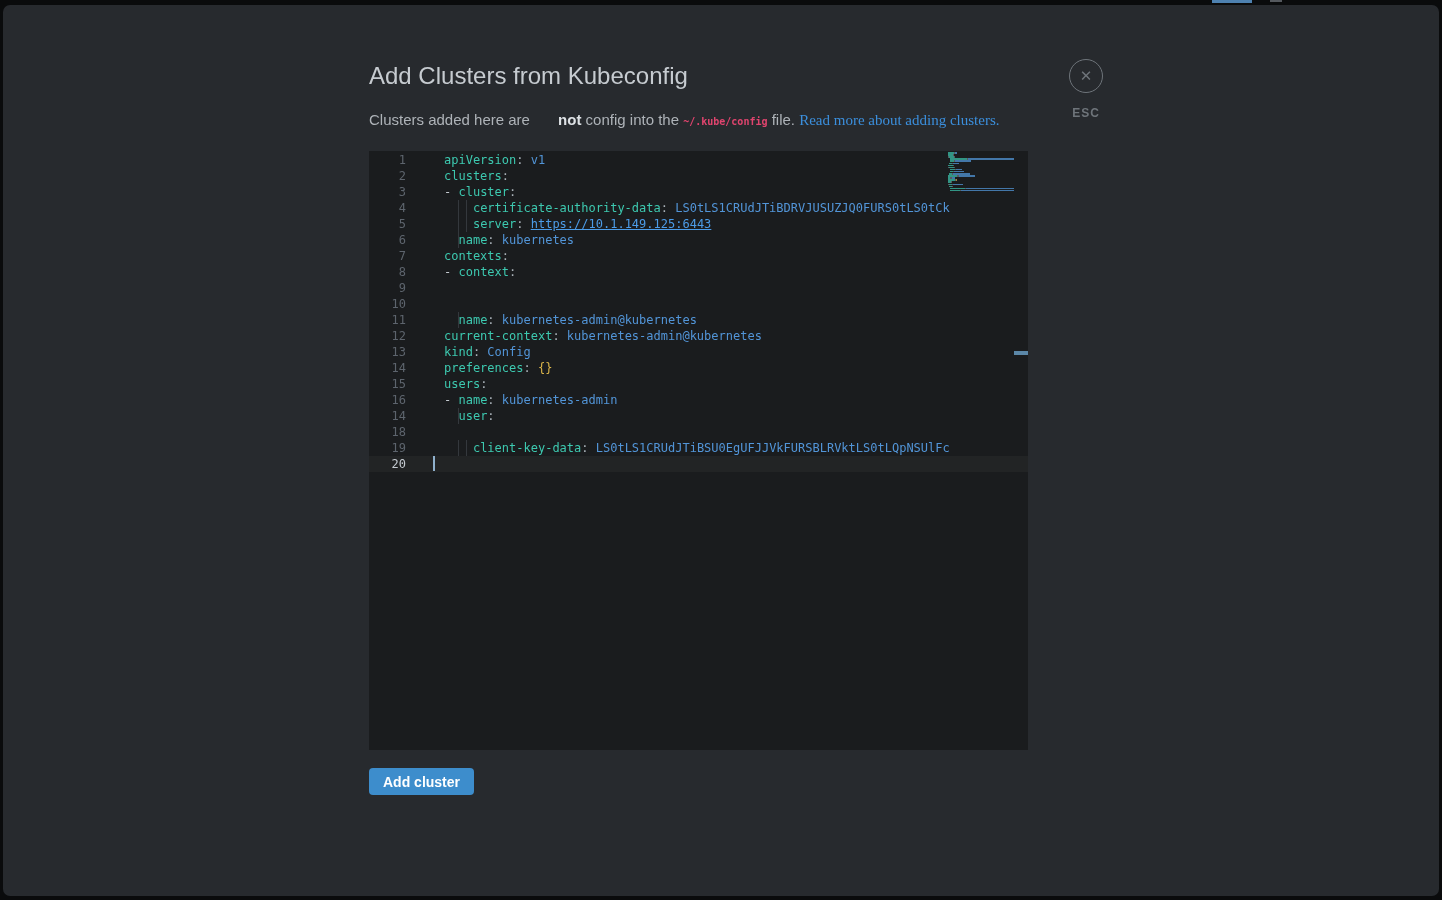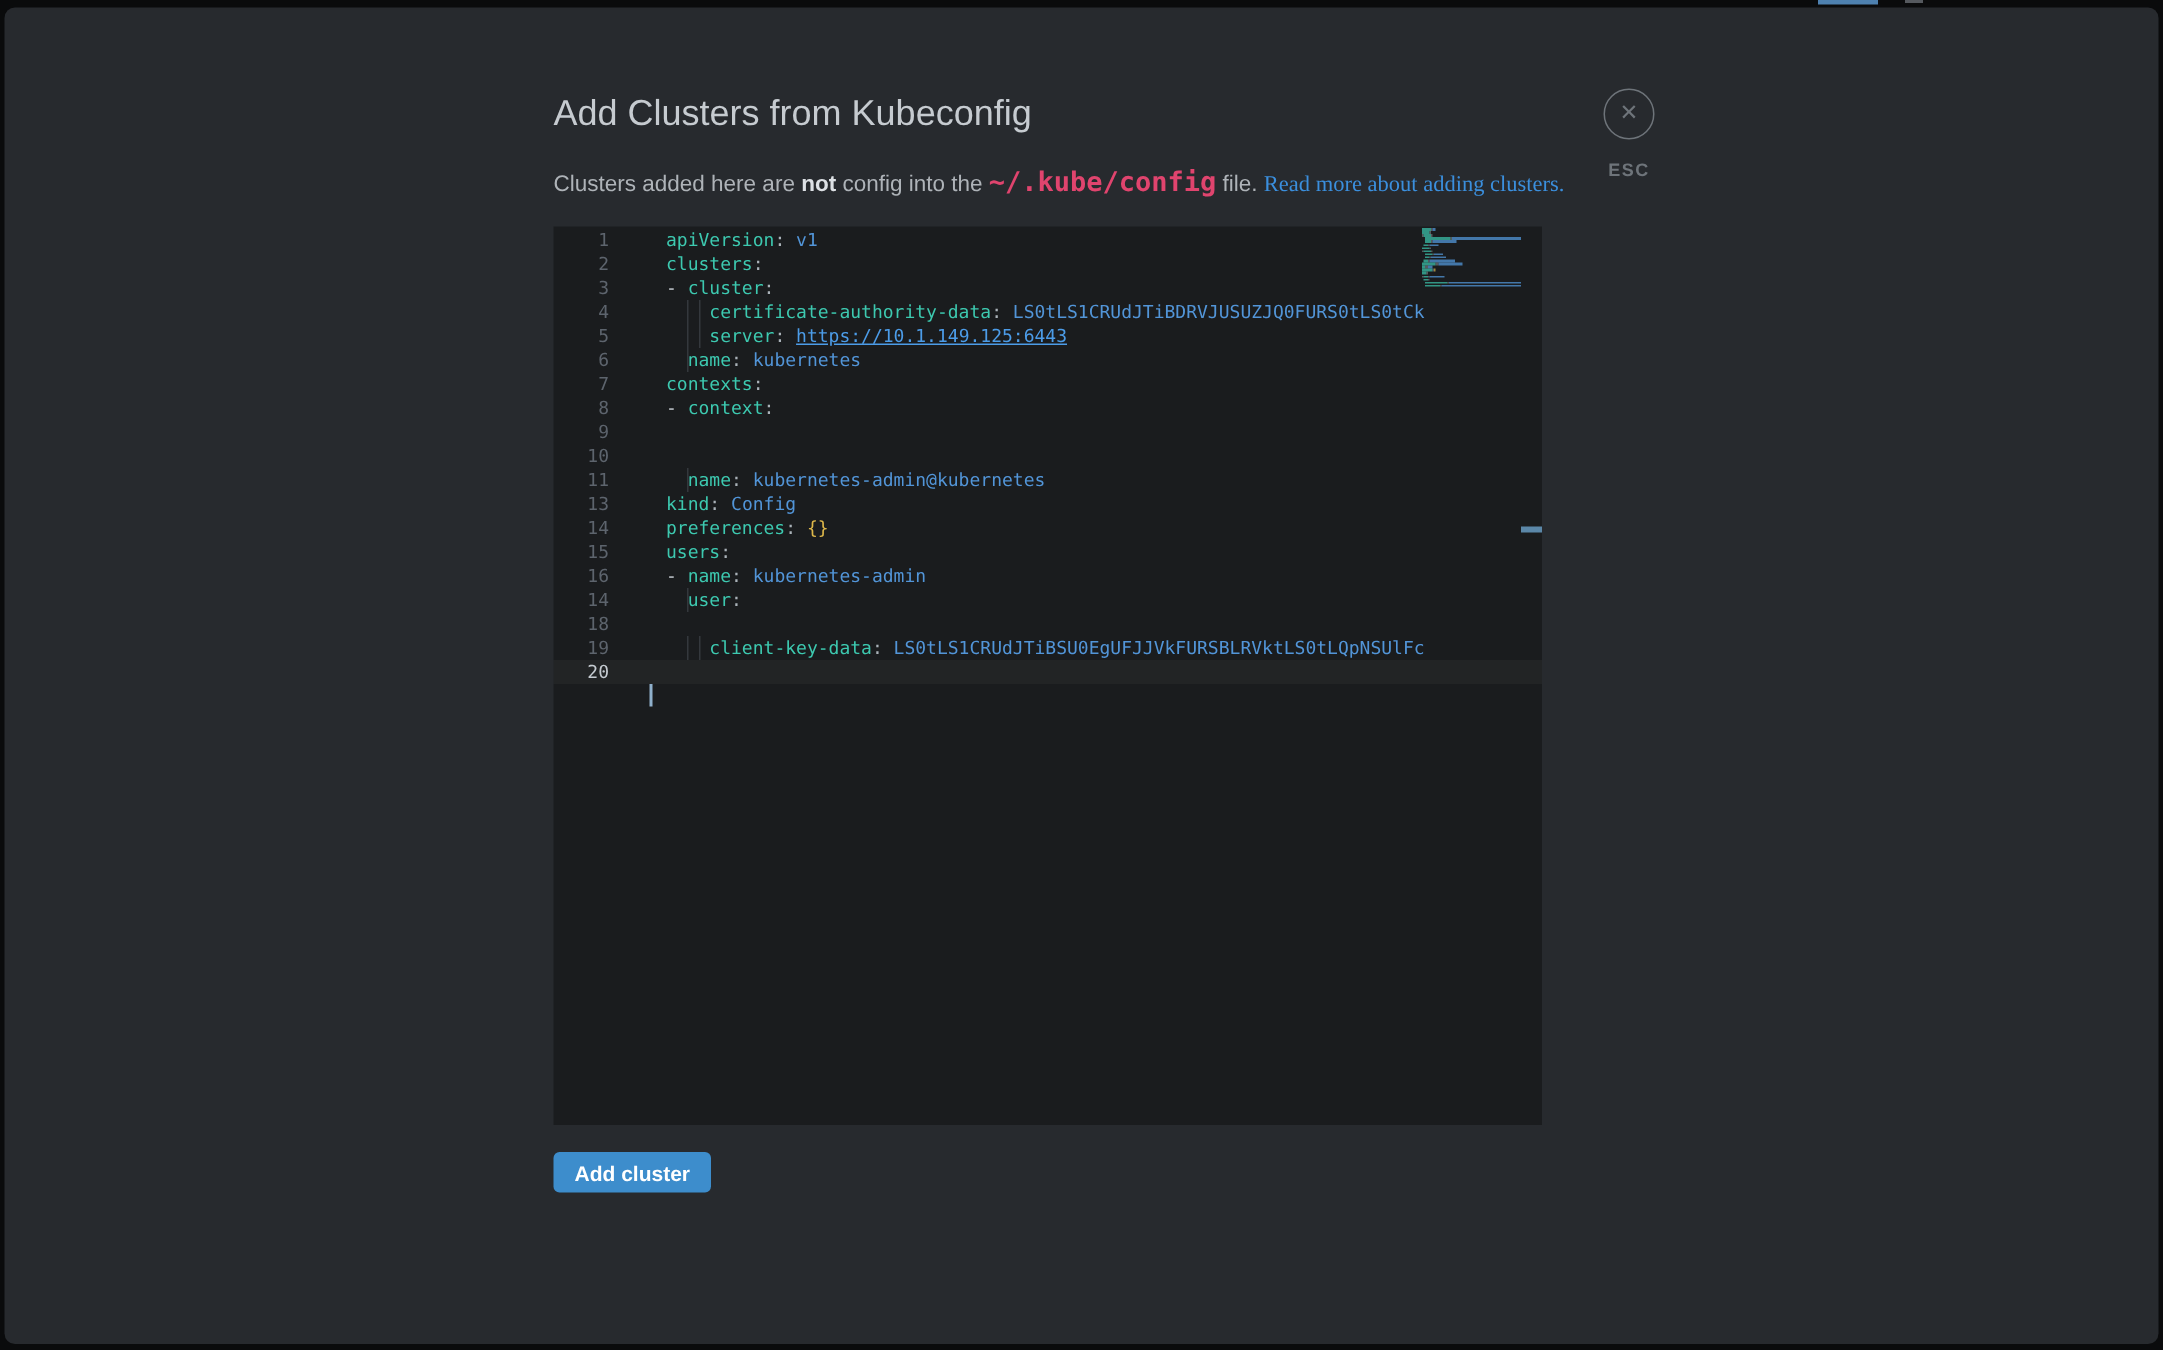--- a/index.html
+++ b/index.html
@@ -19,23 +19,23 @@
 
   .title {
     position:absolute; left:366px; top:57px; margin:0;
     font-size:24px; font-weight:400; color:var(--title-text,#c6cbd0);
   }
 
   .subtitle {
     position:absolute; left:366px; top:106px; margin:0; width:720px;
     font-size:15px; color:var(--body-text,#aeb3b8);
   }
-  .subtitle b { color:var(--bold-text,#dde1e5); font-weight:bold; }
+  .subtitle b { color:var(--bold-text,#dde1e5); font-weight:bold;margin-left:24px; }
   .subtitle code {
-    font-family:"DejaVu Sans Mono", monospace; font-size:18px;
+    font-family:"DejaVu Sans Mono", monospace; font-size:10px;
     color:var(--inline-code,#e0446e); font-weight:bold;
   }
   .subtitle a { color:var(--link,#3b8fdd); text-decoration:none; cursor:pointer;font-family:Liberation Serif, serif; }
 
   .close-group { position:absolute; left:1052px; top:54px; width:62px; text-align:center; }
   .close-btn {
     width:34px; height:34px; border-radius:50%; display:block; margin:0 auto;
     border:1.5px solid var(--esc,#6e747a); background:transparent; padding:0;
     color:var(--esc,#6e747a); font-size:15px; line-height:30px; text-align:center; cursor:pointer;
   }
@@ -109,20 +109,21 @@
         <div class="code-line"><div class="gutter-cell">2</div><div class="code-text"><span class="tok-key">clusters</span><span class="tok-punct">:</span></div></div>
         <div class="code-line"><div class="gutter-cell">3</div><div class="code-text"><span class="tok-dash">- </span><span class="tok-key">cluster</span><span class="tok-punct">:</span></div></div>
         <div class="code-line"><div class="gutter-cell">4</div><div class="code-text"><span class="guide" style="left: 14px;"></span><span class="guide" style="left: 22px;"></span><span class="tok-ws">    </span><span class="tok-key">certificate-authority-data</span><span class="tok-punct">: </span><span class="tok-value">LS0tLS1CRUdJTiBDRVJUSUZJQ0FURS0tLS0tCk</span></div></div>
         <div class="code-line"><div class="gutter-cell">5</div><div class="code-text"><span class="guide" style="left: 14px;"></span><span class="guide" style="left: 22px;"></span><span class="tok-ws">    </span><span class="tok-key">server</span><span class="tok-punct">: </span><span class="tok-link">https://10.1.149.125:6443</span></div></div>
         <div class="code-line"><div class="gutter-cell">6</div><div class="code-text"><span class="guide" style="left: 14px;"></span><span class="tok-ws">  </span><span class="tok-key">name</span><span class="tok-punct">: </span><span class="tok-value">kubernetes</span></div></div>
         <div class="code-line"><div class="gutter-cell">7</div><div class="code-text"><span class="tok-key">contexts</span><span class="tok-punct">:</span></div></div>
         <div class="code-line"><div class="gutter-cell">8</div><div class="code-text"><span class="tok-dash">- </span><span class="tok-key">context</span><span class="tok-punct">:</span></div></div>
         <div class="code-line"><div class="gutter-cell">9</div></div>
         <div class="code-line"><div class="gutter-cell">10</div></div>
         <div class="code-line"><div class="gutter-cell">11</div><div class="code-text"><span class="guide" style="left: 14px;"></span><span class="tok-ws">  </span><span class="tok-key">name</span><span class="tok-punct">: </span><span class="tok-value">kubernetes-admin@kubernetes</span></div></div>
+        <div class="code-line"><div class="gutter-cell">12</div><div class="code-text"><span class="tok-key">current-context</span><span class="tok-punct">: </span><span class="tok-value">kubernetes-admin@kubernetes</span></div></div>
         <div class="code-line"><div class="gutter-cell">13</div><div class="code-text"><span class="tok-key">kind</span><span class="tok-punct">: </span><span class="tok-value">Config</span></div></div>
         <div class="code-line"><div class="gutter-cell">14</div><div class="code-text"><span class="tok-key">preferences</span><span class="tok-punct">: </span><span class="tok-bracket">{}</span></div></div>
         <div class="code-line"><div class="gutter-cell">15</div><div class="code-text"><span class="tok-key">users</span><span class="tok-punct">:</span></div></div>
         <div class="code-line"><div class="gutter-cell">16</div><div class="code-text"><span class="tok-dash">- </span><span class="tok-key">name</span><span class="tok-punct">: </span><span class="tok-value">kubernetes-admin</span></div></div>
         <div class="code-line"><div class="gutter-cell">14</div><div class="code-text"><span class="guide" style="left: 14px;"></span><span class="tok-ws">  </span><span class="tok-key">user</span><span class="tok-punct">:</span></div></div>
         <div class="code-line"><div class="gutter-cell">18</div></div>
         <div class="code-line"><div class="gutter-cell">19</div><div class="code-text"><span class="guide" style="left: 14px;"></span><span class="guide" style="left: 22px;"></span><span class="tok-ws">    </span><span class="tok-key">client-key-data</span><span class="tok-punct">: </span><span class="tok-value">LS0tLS1CRUdJTiBSU0EgUFJJVkFURSBLRVktLS0tLQpNSUlFc</span></div></div>
         <div class="code-line active"><div class="gutter-cell">20</div><div class="code-text"></div></div>
       </div>
     <div class="minimap">

